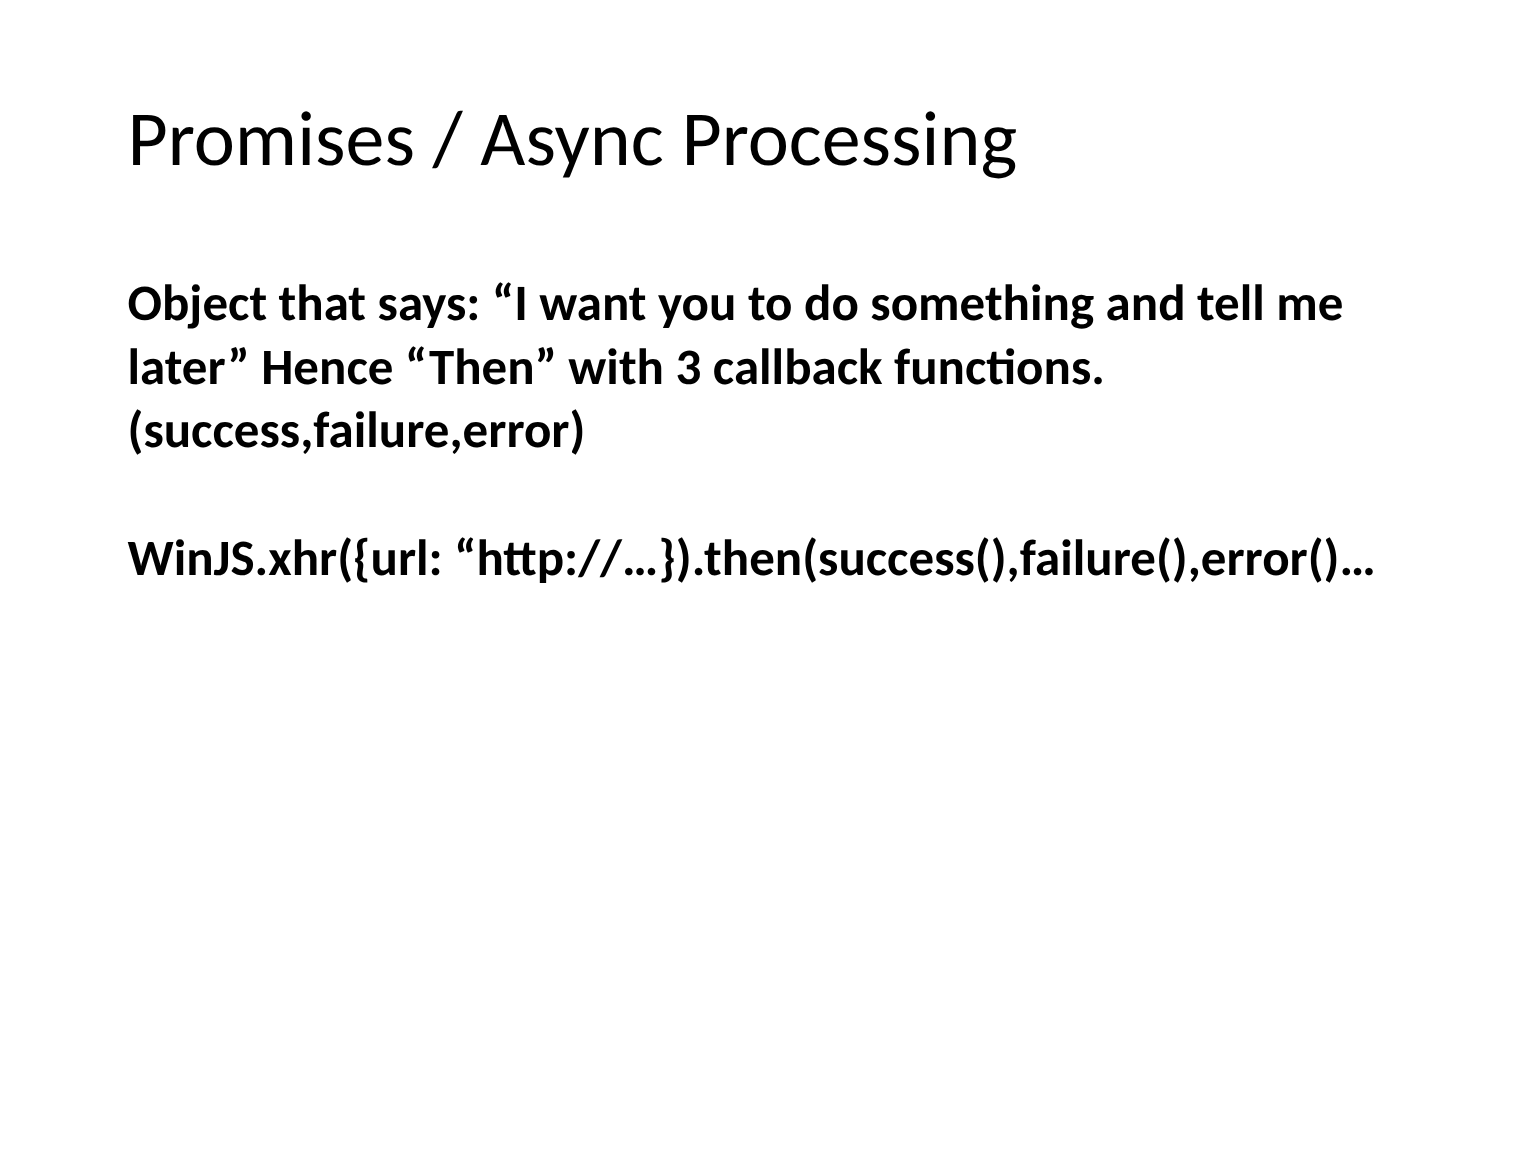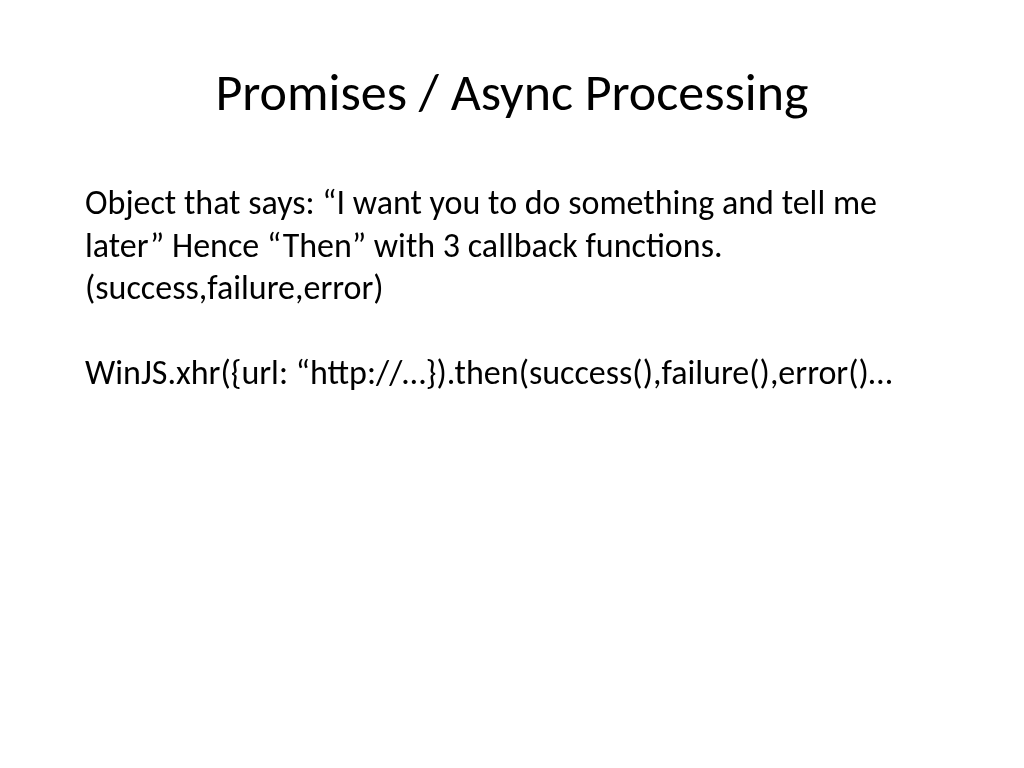--- a/index.html
+++ b/index.html
@@ -16,27 +16,26 @@
       overflow: hidden;
     }
     .slide {
       width: 100%;
       height: 100%;
       padding: 60px 85px 60px 85px;
     }
     .title {
       font-size: 52px;
       font-weight: 400;
-      text-align: center;
       margin-bottom: 58px;
       letter-spacing: 0px;
     }
     .body-text {
       font-size: 34px;
-      font-weight: 400;
+      font-weight: 700;
       line-height: 1.25;
       letter-spacing: 0px;
       margin-top: 21px;
     }
     .paragraph {
       margin-bottom: 42px;
     }
     .paragraph:last-child {
       margin-bottom: 0;
     }

